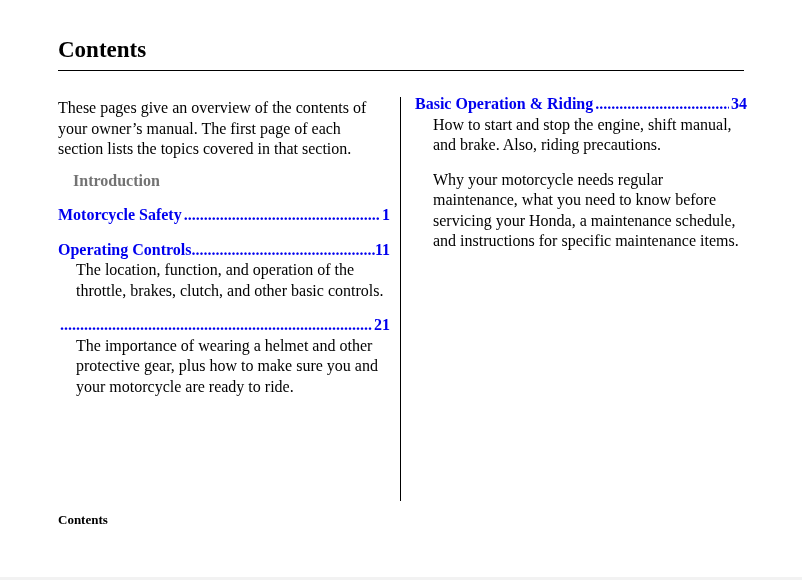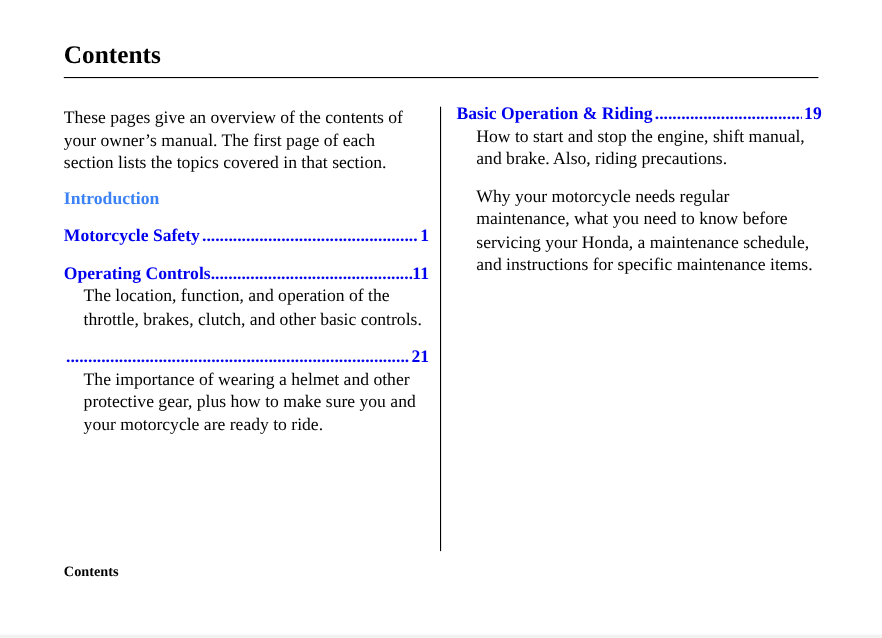--- a/index.html
+++ b/index.html
@@ -77,25 +77,26 @@
       letter-spacing: 0px;
     }
     .toc-heading.tight .leader { margin: 0 0 0 0; }
     .toc-entry {
       margin-bottom: 14px;
     }
     .toc-desc {
       margin: 0 0 0 18px;
     }
     .intro-link {
-      color: #3b82f6;
+      color: #737373;
       font-weight: bold;
       display: block;
       margin-bottom: 14px;
       cursor: pointer;
+      margin-left: 15px;
     }
     .footer-label {
       position: absolute;
       left: 58px;
       top: 512px;
       font-size: 13px;
       font-weight: bold;
     }
     .bottom-edge {
       position: absolute;
@@ -143,21 +144,21 @@
   </div>
 </div>
 
 <div class="col-divider"></div>
 
 <div class="col col-right">
   <div class="toc-entry">
     <a class="toc-heading">
       <span>Basic Operation &amp; Riding</span>
       <span class="leader"></span>
-      <span>19</span>
+      <span>34</span>
     </a>
     <p class="toc-desc">How to start and stop the engine, shift manual, and brake. Also, riding precautions.</p>
   </div>
 
   <div class="toc-entry">
     <p class="toc-desc">Why your motorcycle needs regular maintenance, what you need to know before servicing your Honda, a maintenance schedule, and instructions for specific maintenance items.</p>
   </div>
 </div>
 
 <div class="footer-label">Contents</div>

